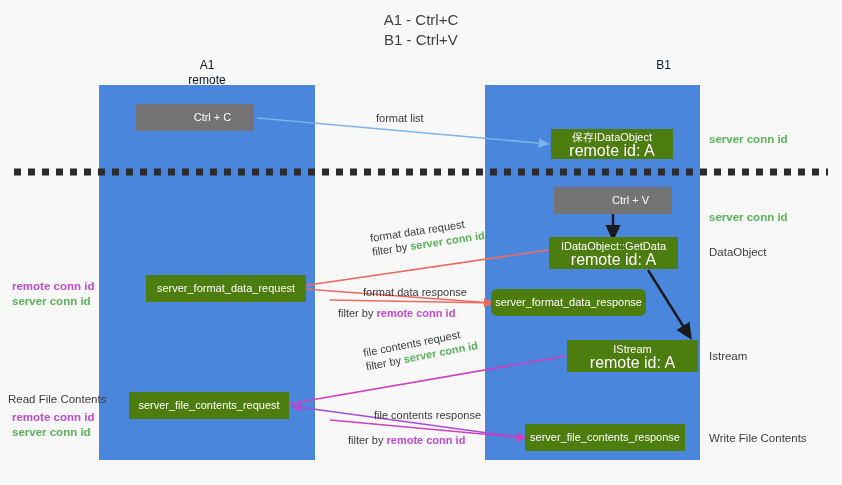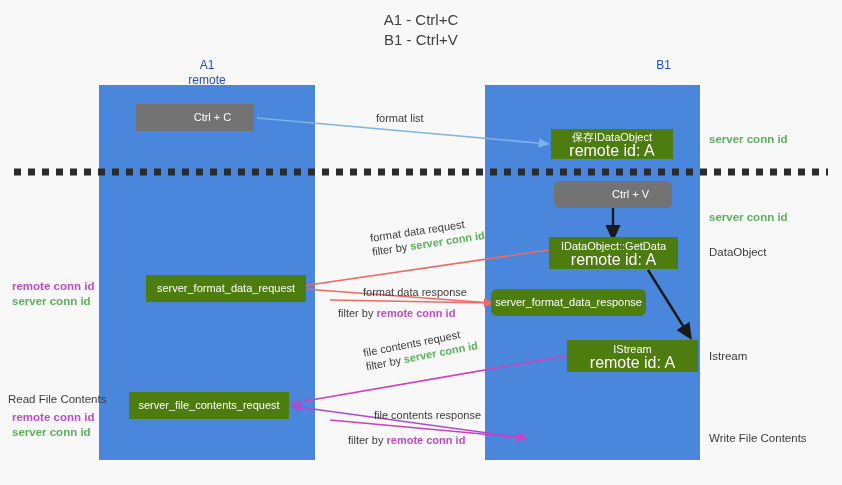--- a/index.html
+++ b/index.html
@@ -31,21 +31,21 @@
     font-size: 15px;
     line-height: 20px;
     color: #3f3f3f;
   }
 
   
   .col-head {
     text-align: center;
     font-size: 12px;
     line-height: 15px;
-    color: #1d4ed8;
+    color: #0f172a;
   }
 
   
   .lane {
     background: #4a86dc;
   }
   #lane-a { left: 99px; top: 85px; width: 216px; height: 375px; }
   #lane-b { left: 485px; top: 85px; width: 215px; height: 375px; }
 
   
@@ -160,38 +160,41 @@
 
   <div class="abs node orange" style="left:129px; top:392px; width:160px; height:27px;">
     <span>server_file_contents_request</span>
   </div>
 
   <div class="abs node orange" style="left:551px; top:129px; width:122px; height:30px;">
     <span>保存IDataObject</span>
     <span class="l2">remote id: A</span>
   </div>
 
-  <div class="abs node green" style="left:554px; top:181px; width:118px; height:27px;border-radius:6px;">
+  <div class="abs node green" style="left:554px; top:187px; width:118px; height:27px;">
     <span>Ctrl + V</span>
   </div>
 
   <div class="abs node orange" style="left:549px; top:237px; width:129px; height:32px;">
     <span>IDataObject::GetData</span>
     <span class="l2">remote id: A</span>
   </div>
 
   <div class="abs node orange" style="left:491px; top:289px; width:155px; height:27px;border-radius:6px;">
     <span>server_format_data_response</span>
   </div>
 
   <div class="abs node orange" style="left:567px; top:340px; width:131px; height:32px;">
     <span>IStream</span>
     <span class="l2">remote id: A</span>
   </div>
 
+  <div class="abs node orange" style="left:525px; top:424px; width:160px; height:27px;">
+    <span>server_file_contents_response</span>
+  </div>
 
   <div class="abs edge-label" style="left:376px; top:111px;">
     <span>format list</span>
   </div>
 
   <div class="abs edge-label rot-a" style="left:369px; top:231px;">
     <div>format data request</div>
     <div>
       <span>filter by </span><span class="green-txt">server conn id</span>
     </div>

